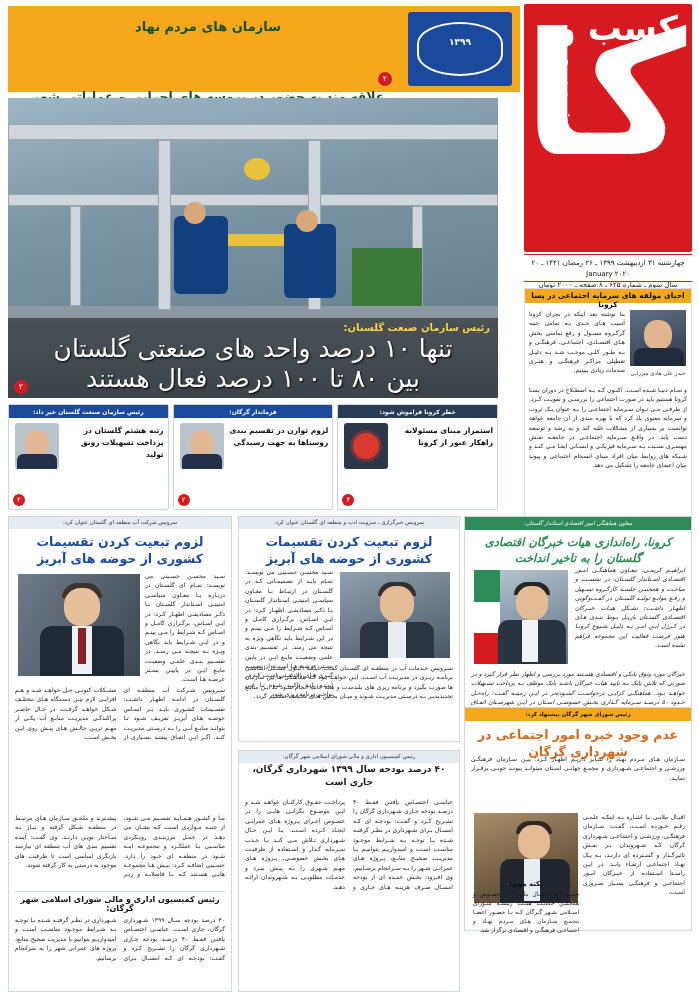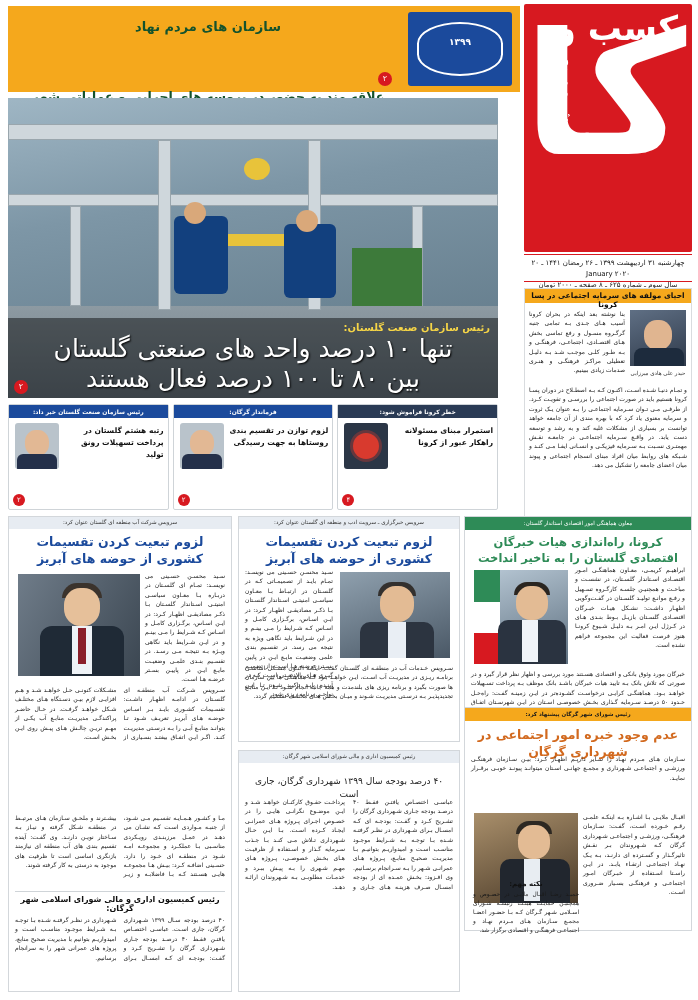--- a/index.html
+++ b/index.html
@@ -218,21 +218,21 @@
     position: absolute; right: 126px; left: 6px; top: 50px; bottom: 6px;
     font-size: 6px; line-height: 9.4px; color: #1a1a1a; text-align: justify;
   }
   .a-body2 {
     position: absolute; right: 6px; left: 6px; top: 146px; bottom: 6px;
     font-size: 6px; line-height: 9.4px; color: #1a1a1a; text-align: justify;
   }
 
   .art-green {
     position: absolute; right: 6px; top: 0; width: 228px; height: 226px;
-    background: #ffffff; border: 1px solid #d3d7db;
+    background: #ffffff; border: 1px solid #d3d7db; font-style: italic;
   }
   .art-green .g-kicker {
     height: 13px; background: #2e8b57; color: #fff; font-size: 5.5px;
     text-align: center; padding-top: 2.5px;
   }
   .art-green .g-title {
     padding: 4px 6px 2px; color: #2e8b57; font-size: 11.5px; font-weight: bold;
     text-align: center; line-height: 16px;
   }
   .g-photo {
@@ -346,21 +346,21 @@
   
   .art-mid-bot {
     position: absolute; right: 238px; top: 750px; width: 222px; height: 242px;
     background: #ffffff; border: 1px solid #d3d7db;
   }
   .amb-kicker {
     height: 12px; background: #e7ecf2; color: #333; font-size: 5.5px;
     text-align: center; padding-top: 2px;
   }
   .amb-title {
-    padding: 12px 6px 3px; color: #1a1a1a; font-size: 9px; font-weight: normal;
+    padding: 0 6px 3px; color: #1a1a1a; font-size: 9px; font-weight: bold;
     text-align: center; line-height: 13px;
   }
   .amb-body {
     position: absolute; right: 6px; left: 6px; top: 46px; bottom: 6px;
     font-size: 6px; line-height: 9.4px; color: #1a1a1a; text-align: justify;
     column-count: 2; column-gap: 8px;
   }
 </style>
 </head>
 <body>

